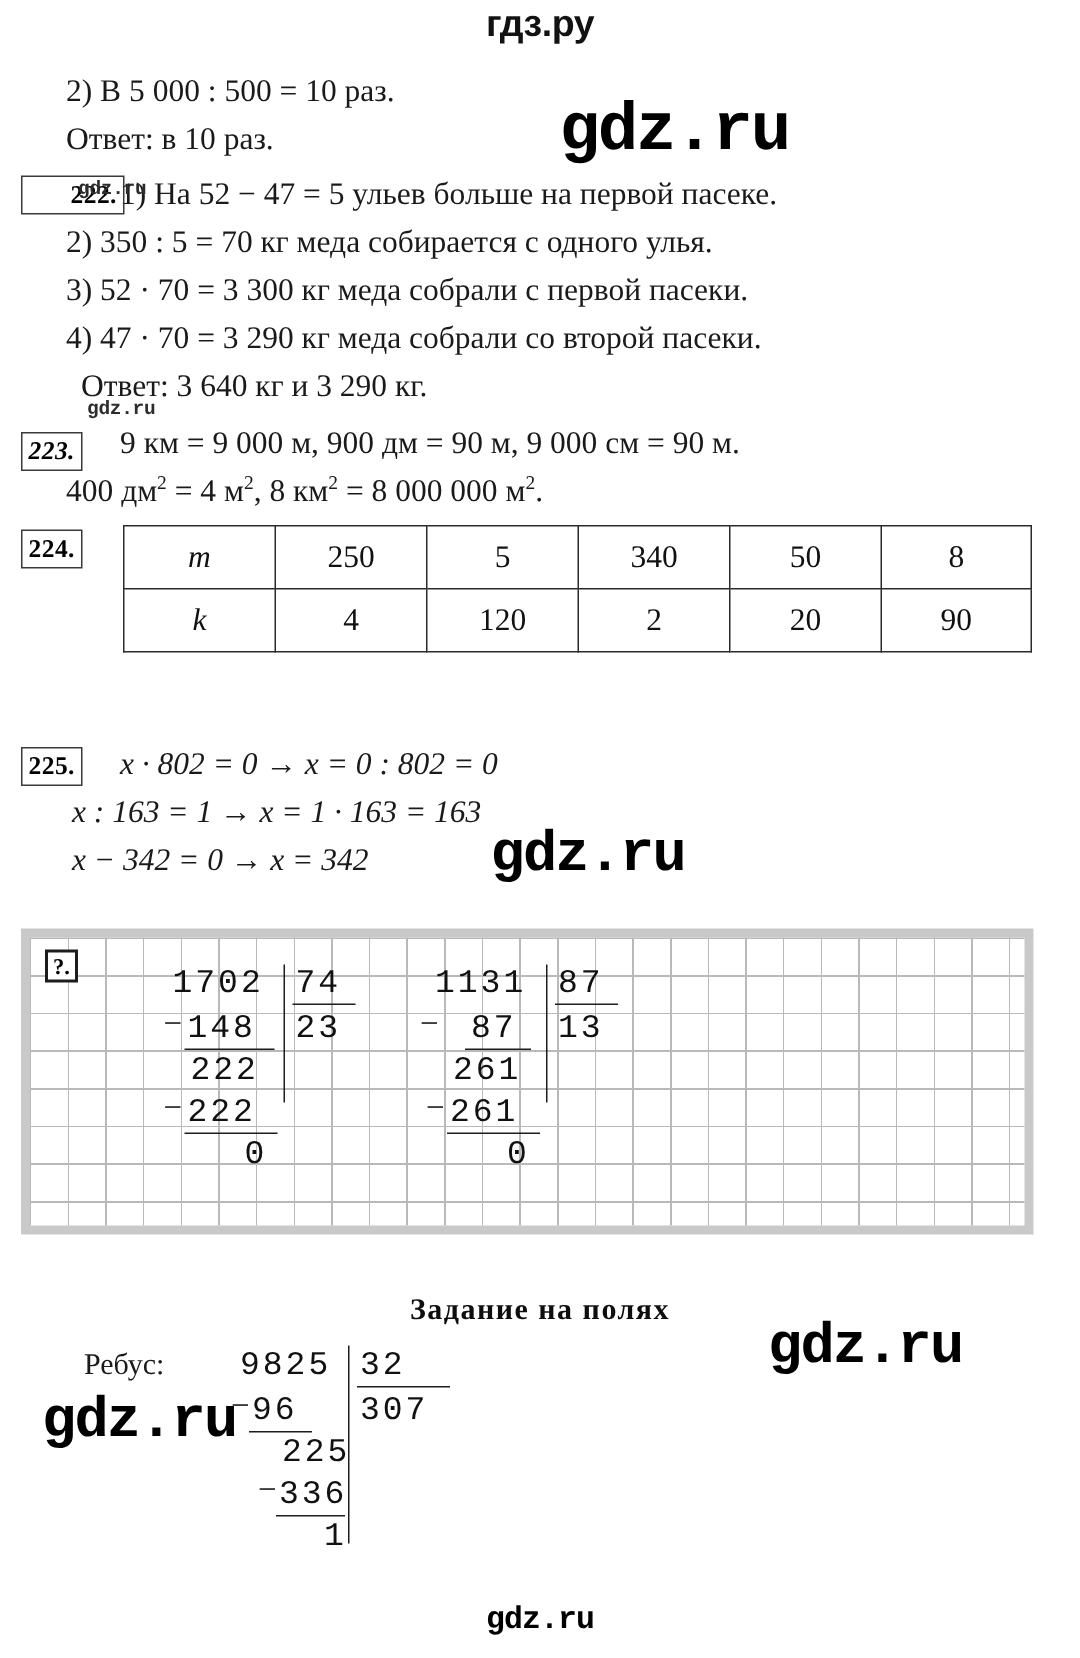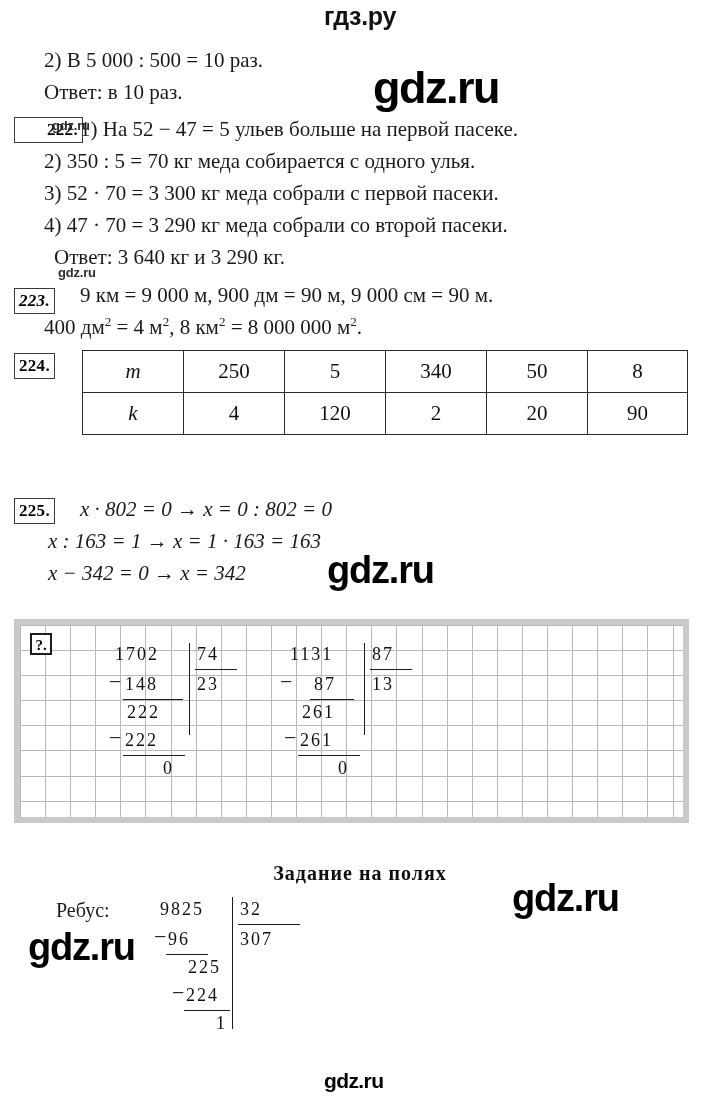--- a/index.html
+++ b/index.html
@@ -25,21 +25,21 @@
     font-family: "Liberation Sans", sans-serif;
     font-weight: bold;
     font-size: 25px;
     letter-spacing: -0.3px;
     color: #121212;
   }
 
   
   .wm {
     position: absolute;
-    font-family: Liberation Sans, sans-serif;
+    font-family: Liberation Mono, monospace;
     font-weight: bold;
     color: #000;
     white-space: nowrap;
     letter-spacing: -0.5px;
     text-align: center;
   }
   .wm-big   { font-size: 45px; letter-spacing: -1.5px; }
   .wm-mid   { font-size: 38px; letter-spacing: -1.2px; }
   .wm-small { font-size: 13px; color: #2d2d2d; font-weight: bold; letter-spacing: -0.2px;}
   .wm-bottom{ font-size: 21px; letter-spacing: -0.6px;}
@@ -109,24 +109,24 @@
     text-align: center;
     color: #000;
     box-sizing: border-box;
   }
 
   
   .ld { position: absolute; }
   .ld .row {
     position: absolute;
     white-space: nowrap;
-    font-size: 18px;
+    font-size: 22px;
     line-height: 1;
     letter-spacing: 2px;
-    font-family: Liberation Serif, serif;
+    font-family: Liberation Mono, monospace;
     color: #111;
   }
   .vbar {
     position: absolute;
     width: 0; border-left: 1.6px solid #1d1d1d;
   }
   .ubar {
     position: absolute;
     height: 0; border-top: 1.6px solid #1d1d1d;
   }
@@ -262,21 +262,21 @@
   <div class="ubar" style="left:78px; top:24px; width:62px;"></div>
   <div class="row" style="left:80px; top:30px;">307</div>
 
   <div class="minus" style="left:-6px; top:26px;">−</div>
   <div class="row" style="left:8px;  top:30px;">96</div>
   <div class="ubar" style="left:6px;  top:54px; width:42px;"></div>
 
   <div class="row" style="left:28px; top:58px;">225</div>
 
   <div class="minus" style="left:12px; top:82px;">−</div>
-  <div class="row" style="left:26px; top:86px;">224</div>
+  <div class="row" style="left:26px; top:86px;">336</div>
   <div class="ubar" style="left:24px; top:110px; width:46px;"></div>
 
   <div class="row" style="left:56px; top:114px;">1</div>
 </div>
 
 <div class="wm wm-big" style="left:373px; top:62px;">gdz.ru</div>
 <div class="wm wm-small" style="left:52px;  top:118px;">gdz.ru</div>
 <div class="wm wm-small" style="left:58px;  top:265px;">gdz.ru</div>
 <div class="wm wm-mid" style="left:327px; top:549px;">gdz.ru</div>
 <div class="wm wm-mid" style="left:512px; top:877px;">gdz.ru</div>

